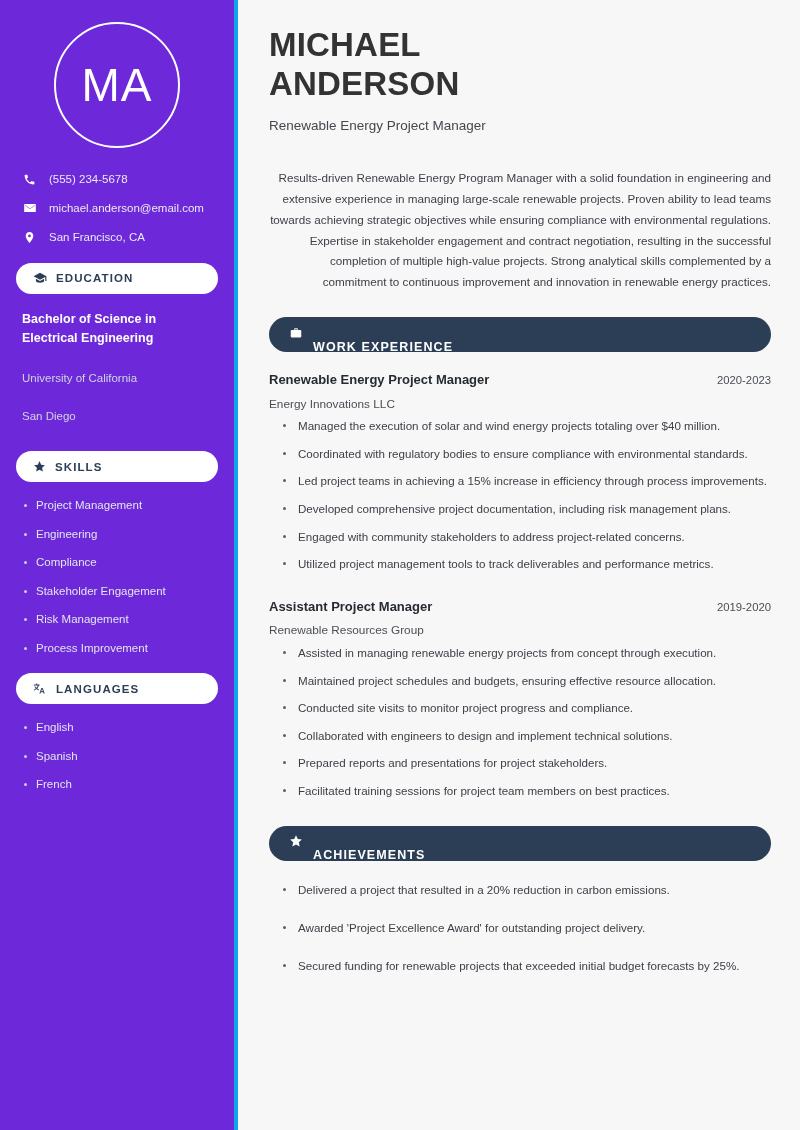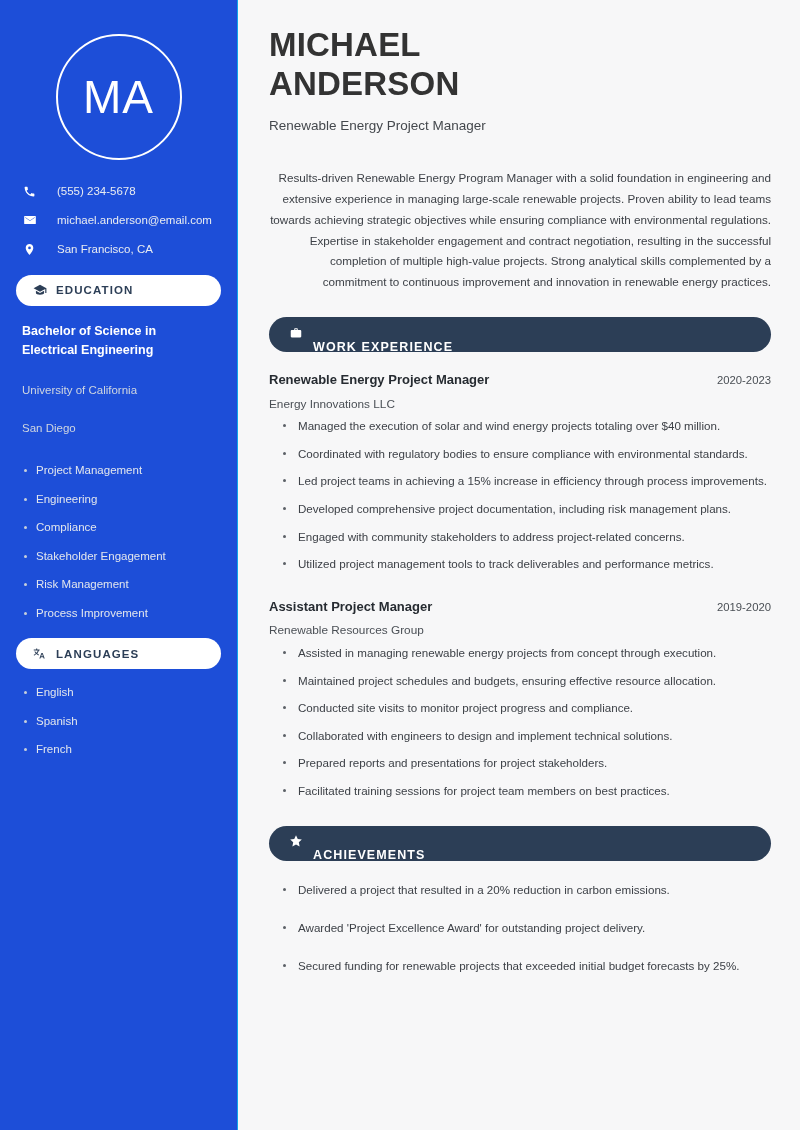--- a/index.html
+++ b/index.html
@@ -16,23 +16,23 @@
     display: flex;
     width: 800px;
     height: 1130px;
     background: #f7f7f8;
   }
 
   
   .sidebar {
     width: 238px;
     flex: 0 0 238px;
-    background: #1d4ed8;
-    padding: 12px 16px;
-    border-right: 1px solid #0ea5e9;
+    background: #6d28d9;
+    padding: 0 16px;
+    border-right: 4px solid #0ea5e9;
   }
 
   .avatar-wrap {
     display: flex;
     justify-content: center;
     padding-top: 22px;
     padding-bottom: 24px;
   }
   .avatar {
     width: 126px;
@@ -67,21 +67,21 @@
     font-weight: bold;
     letter-spacing: 1.1px;
   }
   .pill svg { display: block; }
 
   .side-block { margin-bottom: 12px; }
 
   .contact-row {
     display: flex;
     align-items: center;
-    gap: 20px;
+    gap: 12px;
     padding: 0 6px;
     margin-bottom: 14px;
   }
   .contact-row .ico {
     width: 15px;
     display: flex;
     justify-content: center;
     flex: 0 0 15px;
   }
   .contact-text {
@@ -306,20 +306,28 @@
         <span class="pill-label">EDUCATION</span>
       </div>
       <div class="edu-degree">Bachelor of Science in Electrical Engineering</div>
       <div class="edu-school">University of California</div>
       <div class="edu-school">San Diego</div>
     </div>
 
     <div class="sb-gap-m"></div>
 
     <div class="side-block">
+      <div class="pill">
+        <span>
+          <svg width="13" height="13" viewBox="0 0 24 24" fill="#2c3e56">
+            <path d="m12 2 3 6.6 7 .9-5.2 4.8 1.4 7L12 17.9 5.8 21.3l1.4-7L2 9.5l7-.9L12 2z"></path>
+          </svg>
+        </span>
+        <span class="pill-label">SKILLS</span>
+      </div>
       <ul class="bullet-list">
         <li>Project Management</li>
         <li>Engineering</li>
         <li>Compliance</li>
         <li>Stakeholder Engagement</li>
         <li>Risk Management</li>
         <li>Process Improvement</li>
       </ul>
     </div>
 

